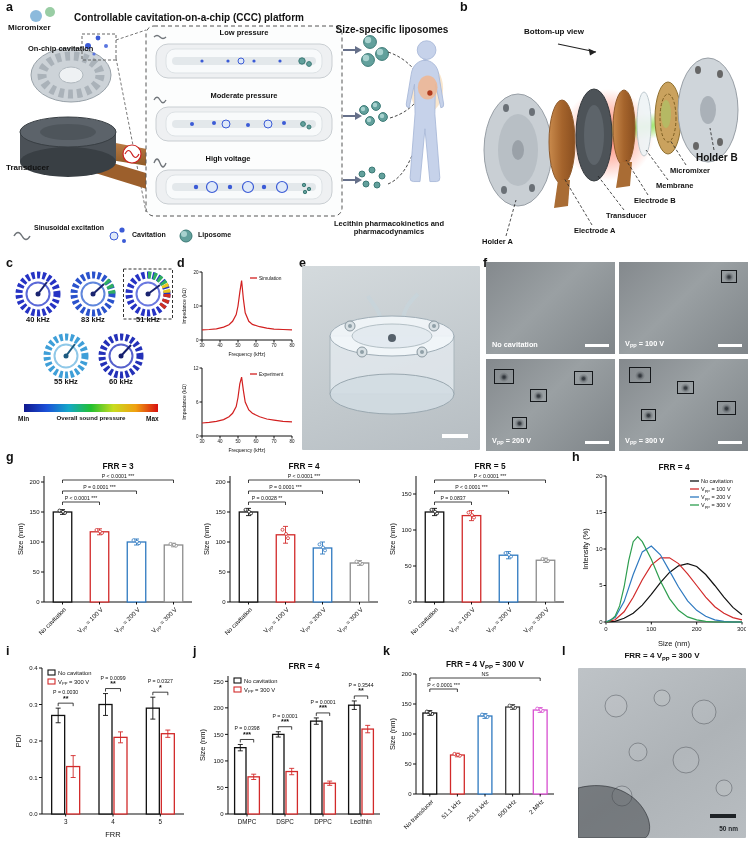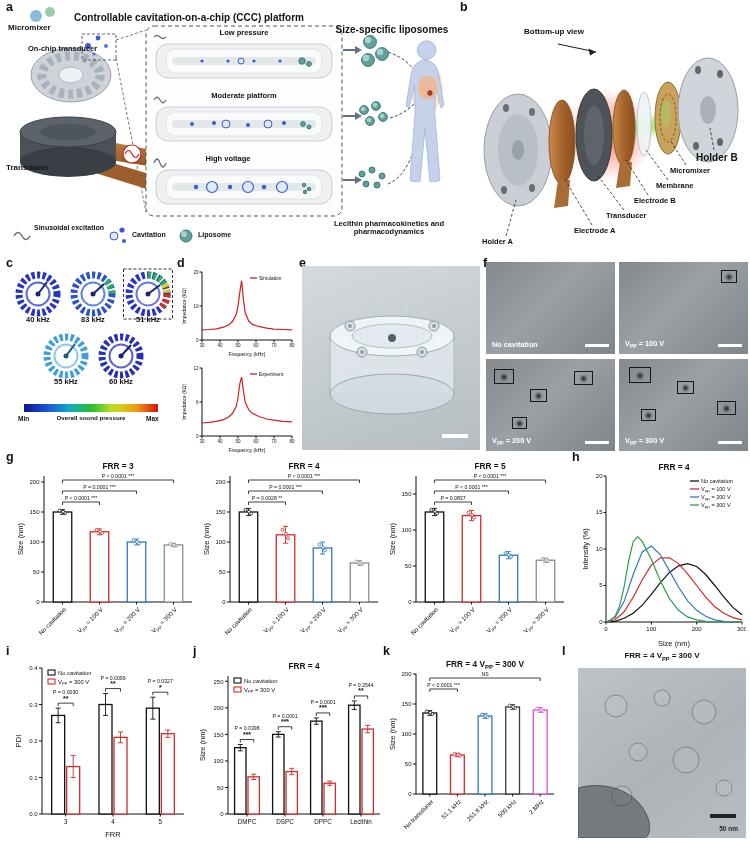--- a/index.html
+++ b/index.html
@@ -175,24 +175,24 @@
         <circle cx="116" cy="230" r="2.6" fill="#3b5bd6"></circle>
         <circle cx="118" cy="241" r="2" fill="#3b5bd6"></circle>
       </g>
       <g>
         <circle cx="180" cy="236" r="6" fill="#62a09c" stroke="#3c7a76"></circle>
         <circle cx="178" cy="234" r="3" fill="#a8d2cf"></circle>
       </g>
     </svg>
     <span class="lblc" style="left:28px;top:12px;width:310px;font-size:10px">Controllable cavitation-on-a-chip (CCC) platform</span>
     <span class="lbl" style="left:2px;top:24px;font-size:8px">Micromixer</span>
-    <span class="lbl" style="left:22px;top:45px;font-size:7.5px">On-chip transducer</span>
+    <span class="lbl" style="left:22px;top:45px;font-size:7.5px">On-chip cavitation</span>
     <span class="lbl" style="left:0;top:164px;font-size:8px">Transducer</span>
     <span class="lblc" style="left:140px;top:29px;width:196px;font-size:7.5px">Low pressure</span>
-    <span class="lblc" style="left:140px;top:92px;width:196px;font-size:7.5px">Moderate platform</span>
+    <span class="lblc" style="left:140px;top:92px;width:196px;font-size:7.5px">Moderate pressure</span>
     <span class="lblc" style="left:140px;top:155px;width:164px;font-size:7.5px">High voltage</span>
     <span class="lblc" style="left:322px;top:24px;width:128px;font-size:10px">Size-specific liposomes</span>
     <span class="lblc" style="left:316px;top:220px;width:134px;font-size:7.5px">Lecithin pharmacokinetics and pharmacodynamics</span>
     <span class="lblc" style="left:28px;top:224px;width:70px;font-size:7px;white-space:normal">Sinusoidal excitation</span>
     <span class="lbl" style="left:126px;top:231px;font-size:7px">Cavitation</span>
     <span class="lbl" style="left:192px;top:231px;font-size:7px">Liposome</span>
   </div>
 
   <div class="abs" style="left:458px;top:0;width:292px;height:258px">
     <svg class="abs" style="left:0;top:0" width="292" height="258">

